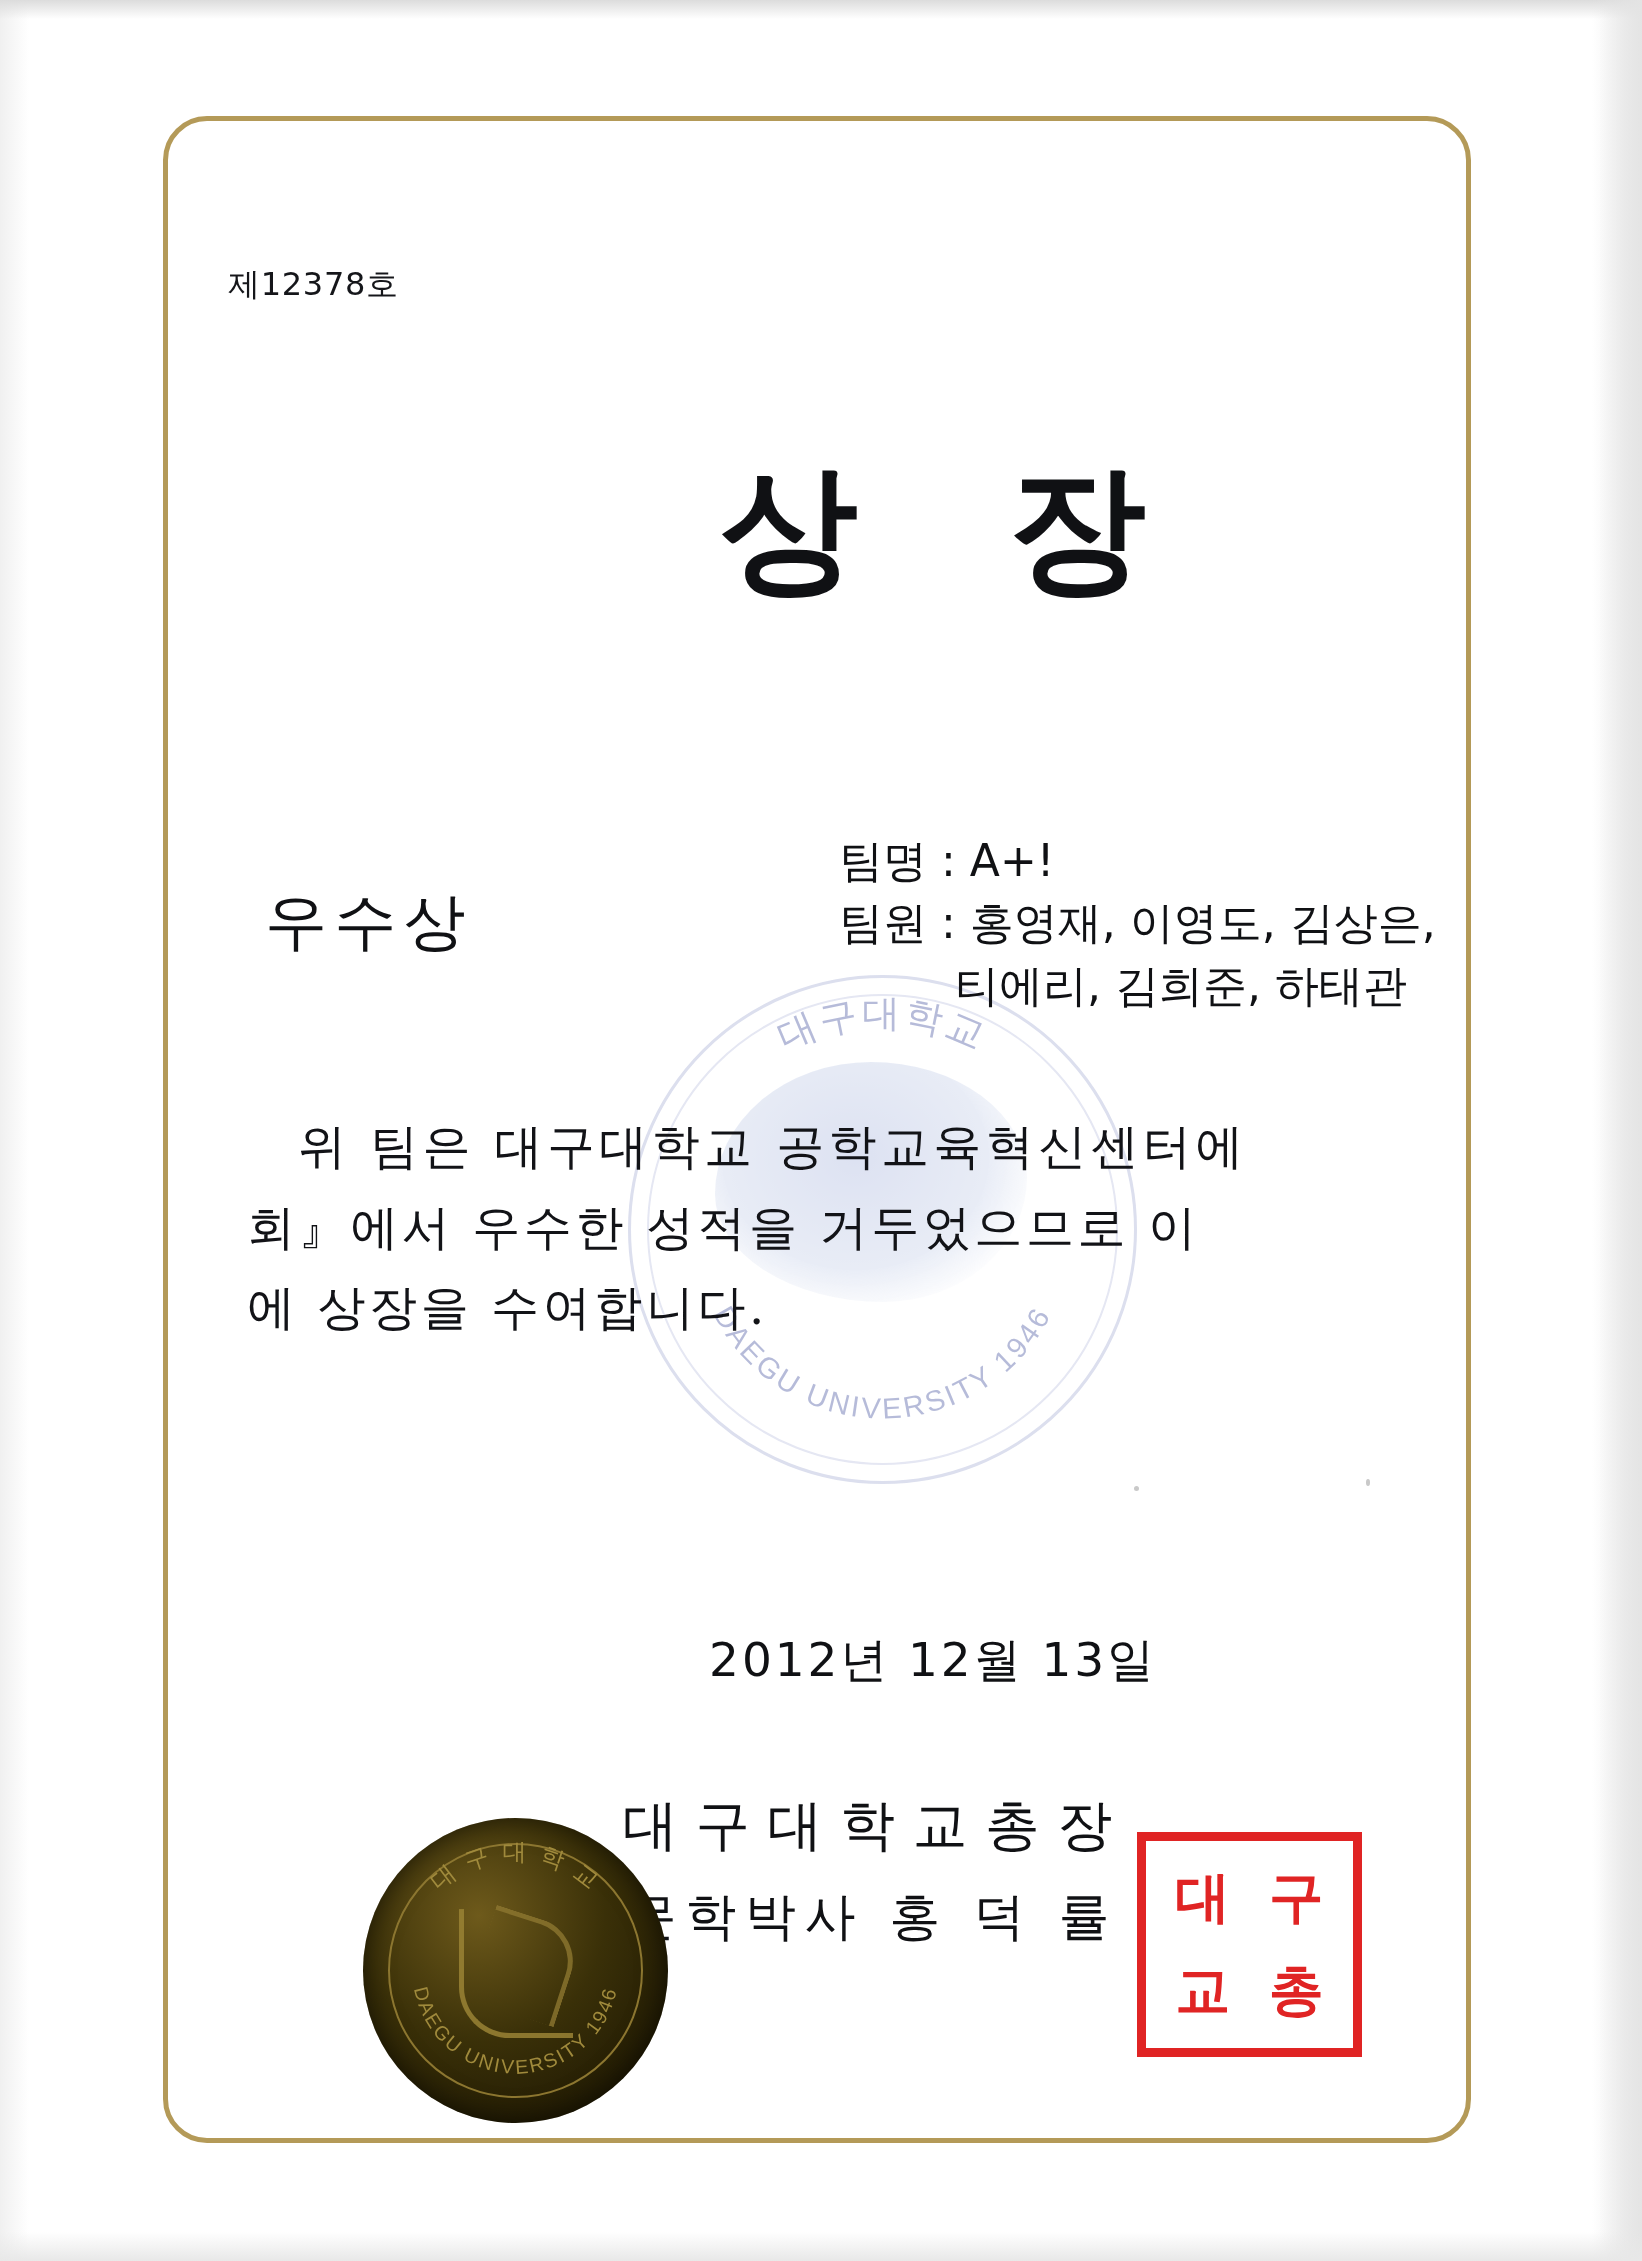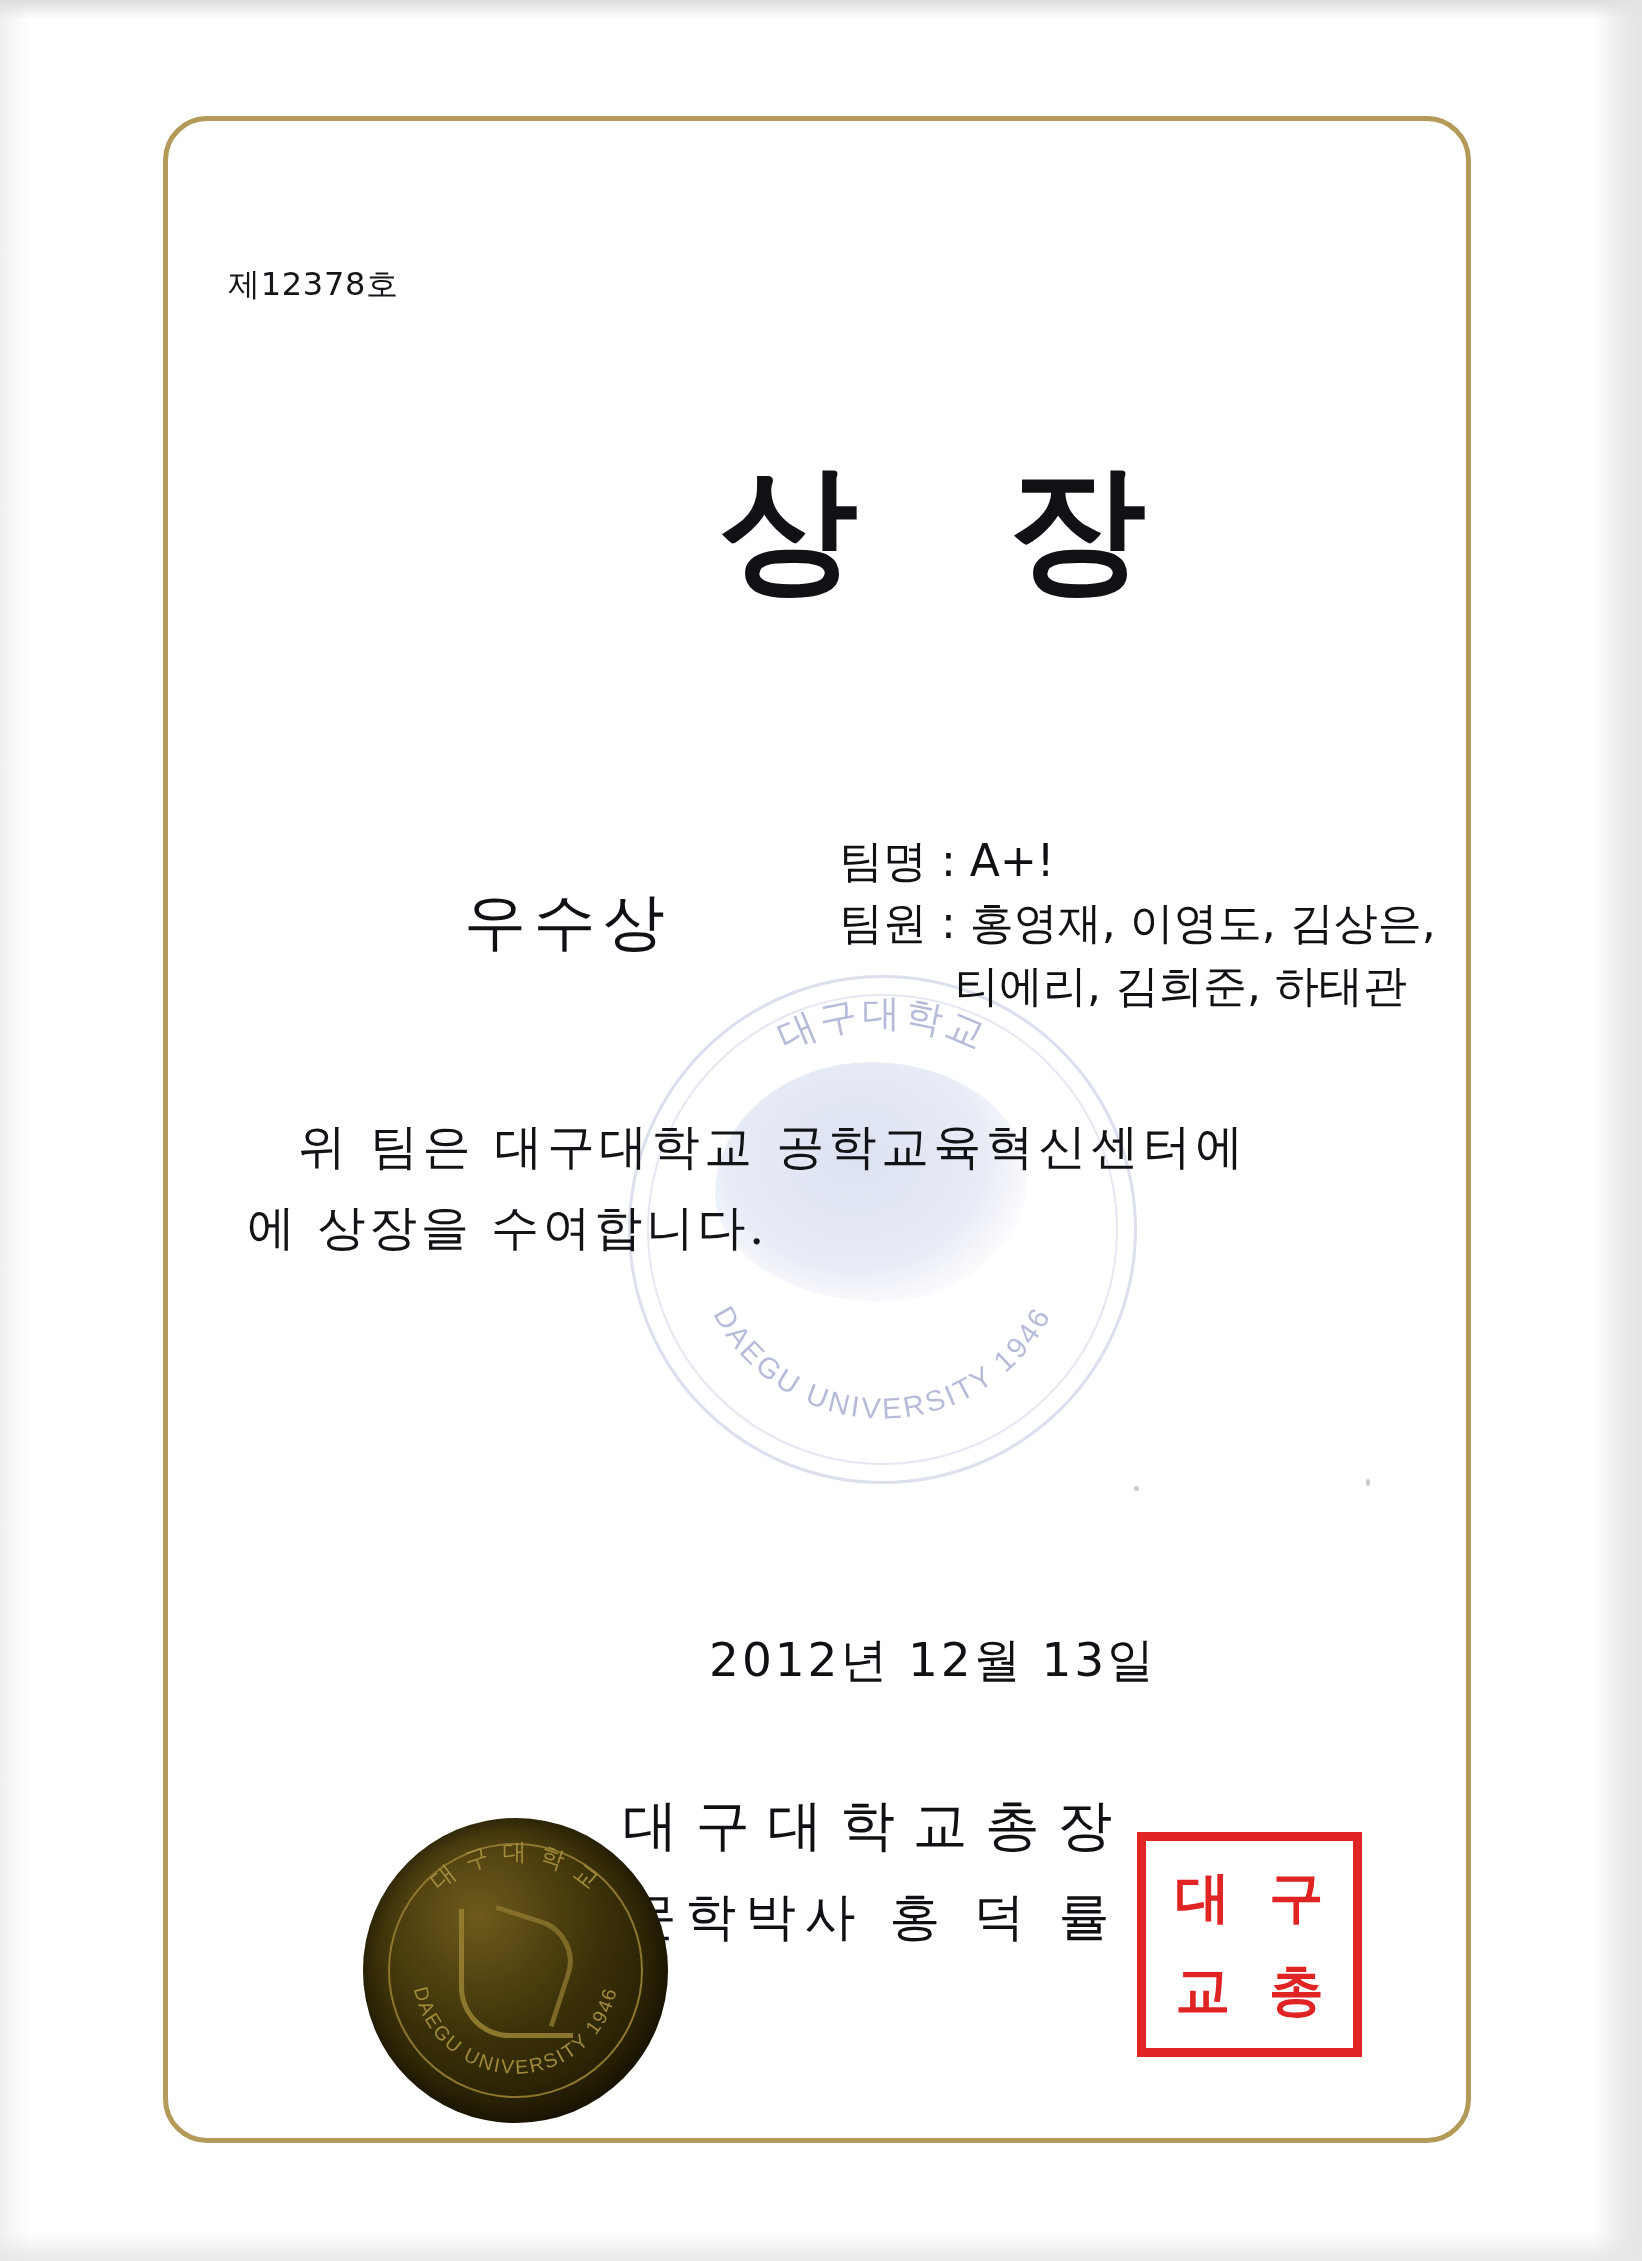--- a/index.html
+++ b/index.html
@@ -86,21 +86,21 @@
     color: #101114;
     font-family: "DejaVu Serif", serif;
   }
 
   
   .award-name {
     position: absolute;
     left: 102px;
     top: 748px;
     width: 407px;
-    text-align: right;
+    text-align: left;
     font-size: 62px;
     letter-spacing: 7.3px;
     color: #101114;
     font-family: Liberation Mono, monospace;
   }
 
   
   .recipient {
     position: absolute;
     left: 676px;
@@ -375,20 +375,21 @@
       </span>
       <span class="row">
         <span>팀원 :</span>
         <span>홍영재, 이영도, 김상은,</span>
       </span>
       <span class="cont">티에리, 김희준, 하태관</span>
     </div>
 
     <div class="body-text">
       <span class="line l1"><span class="indent"></span><span>위 팀은 대구대학교 공학교육혁신센터에</span></span>
+      <span class="line l3">회』에서 우수한 성적을 거두었으므로 이</span>
       <span class="line l4">에 상장을 수여합니다.</span>
     </div>
 
     <div class="cert-date">2012년 12월 13일</div>
 
     <div class="sig-org">대구대학교총장</div>
     <div class="sig-name">문학박사  홍 덕 률</div>
 
     <div class="seal-stamp">
       <div class="frame"></div>

